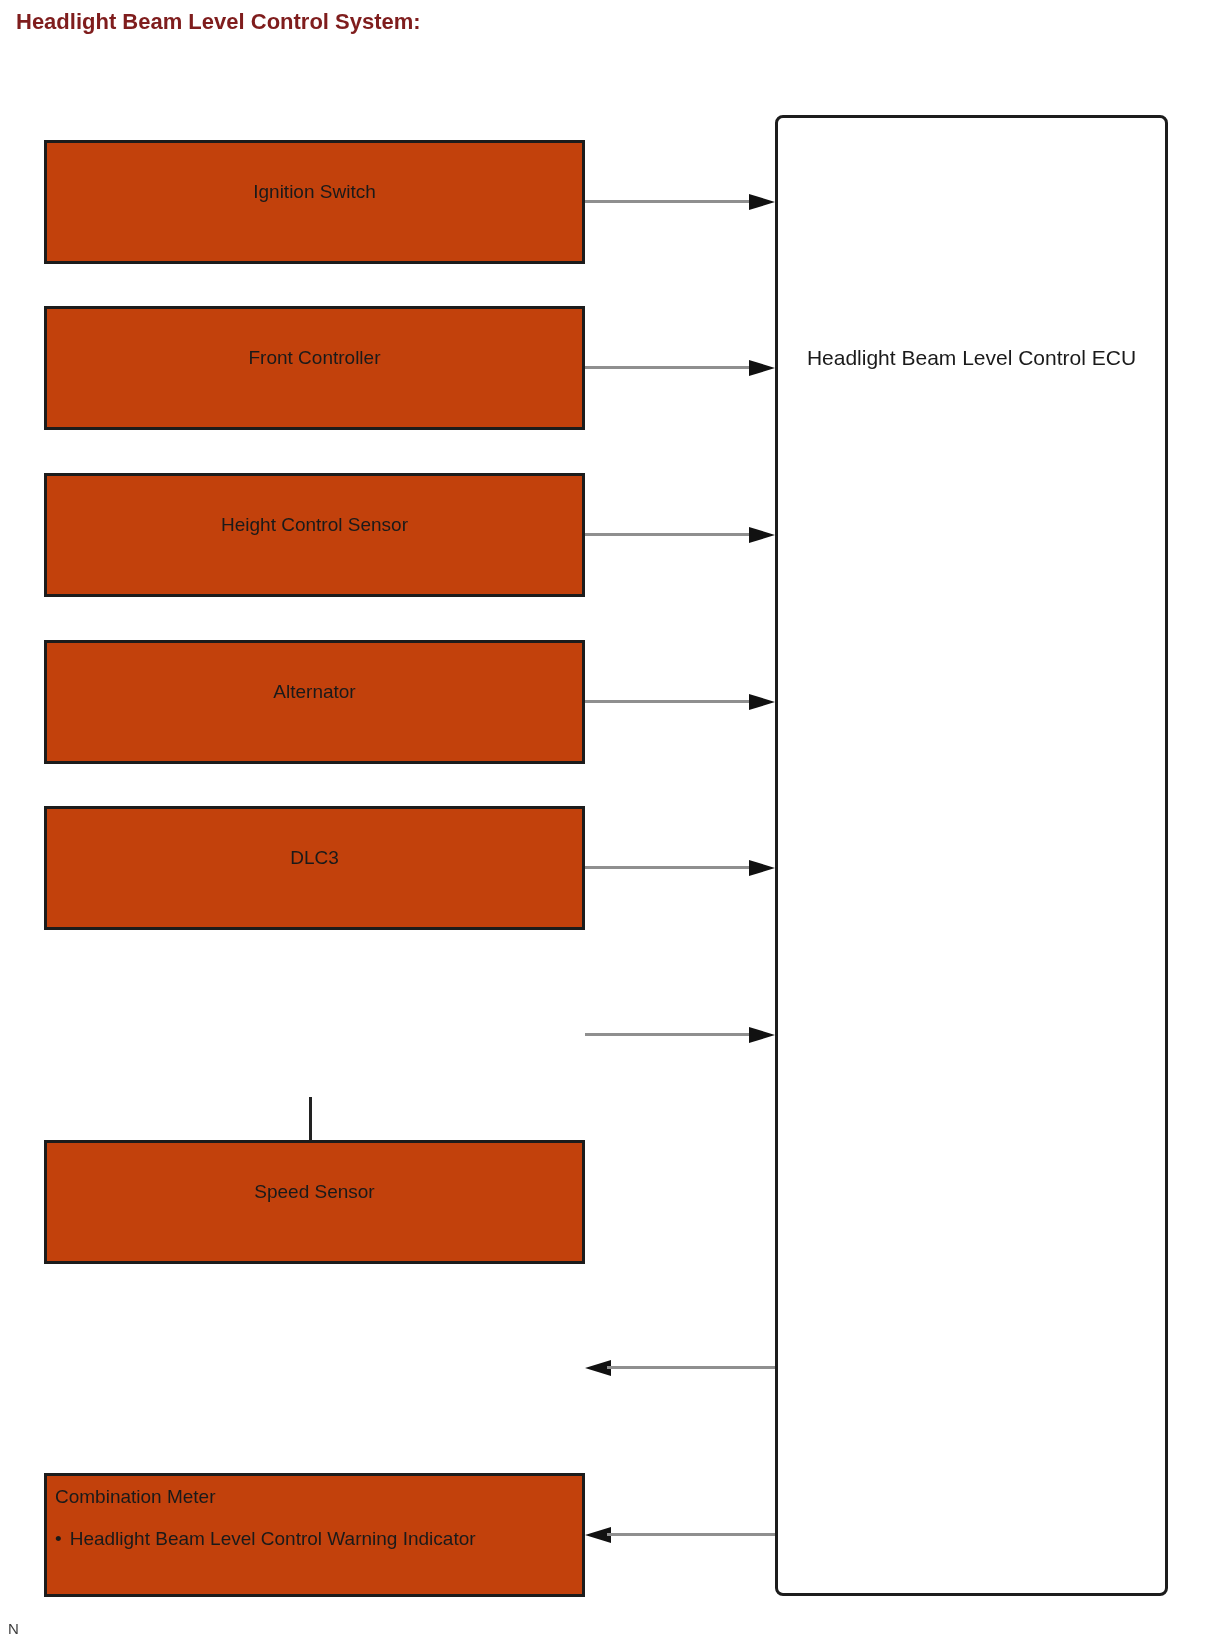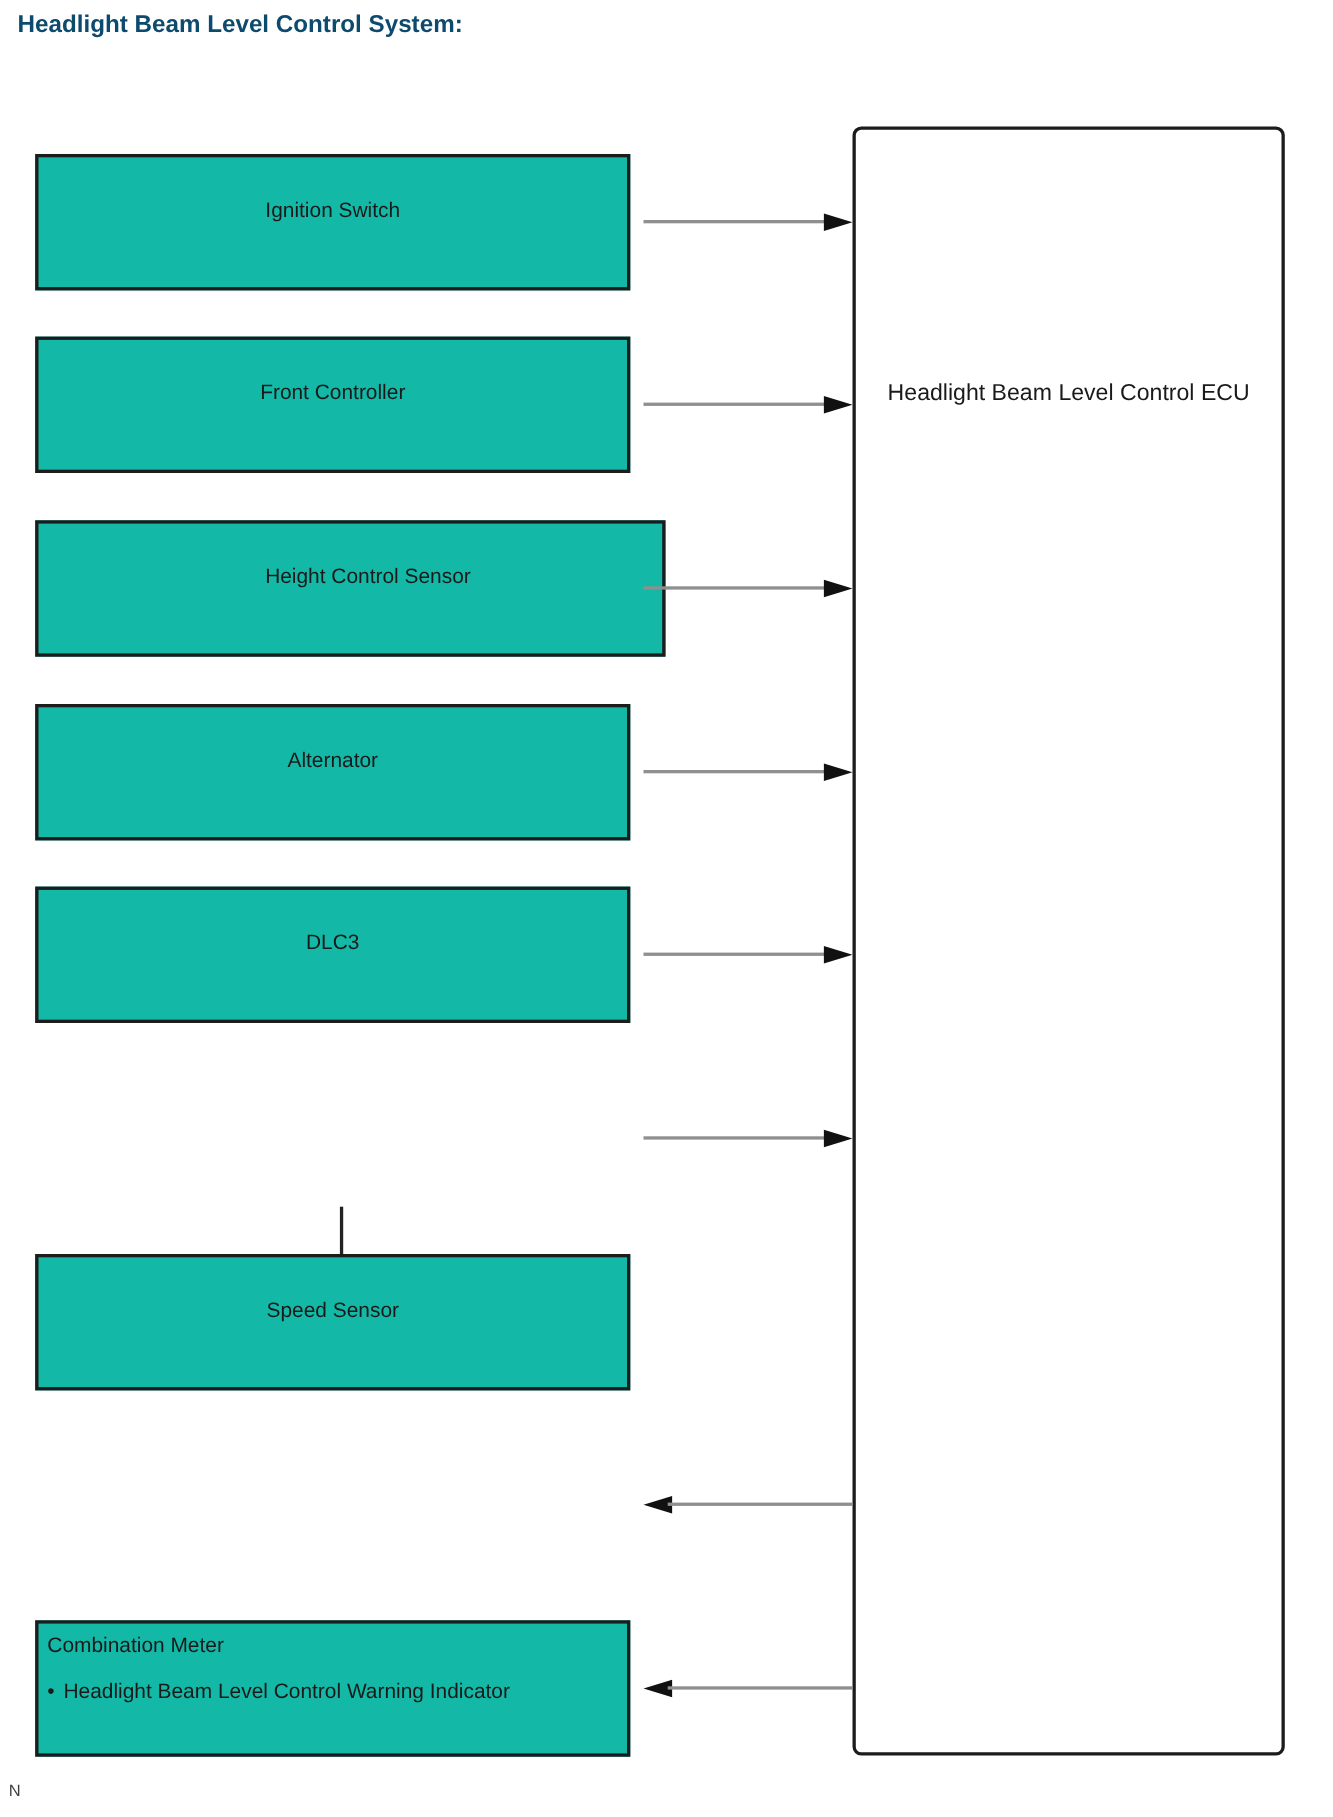--- a/index.html
+++ b/index.html
@@ -15,44 +15,44 @@
     font-family: "Liberation Sans", sans-serif;
     color: #1a1a1a;
     overflow: hidden;
   }
   .diagram-title {
     position: absolute;
     left: 16px;
     top: 9px;
     font-size: 22px;
     font-weight: bold;
-    color: #0c4a6e;
+    color: #7f1d1d;
     white-space: nowrap;
   }
   
   .box {
     position: absolute;
-    left: 32px;
+    left: 44px;
     width: 535px;
     height: 118px;
     border: 3px solid #1c1c1c;
-    background: #14b8a6;
+    background: #c2410c;
     display: flex;
     align-items: center;
     justify-content: center;
   }
   .box .box-label {
     font-size: 19px;
     position: relative;
     top: -10px;
     white-space: nowrap;
   }
   .b1 { top: 140px; }
   .b2 { top: 306px; }
-  .b3 { top: 473px; padding-left: 32px; }
+  .b3 { top: 473px; }
   .b4 { top: 640px; }
   .b5 { top: 806px; }
   .b6 { top: 973px; }
   .b7 { top: 1140px; }
   .b8 { top: 1306px; }
   .b9 { top: 1473px; display: block; }
   .meter-heading {
     position: absolute;
     left: 8px;
     top: 10px;

